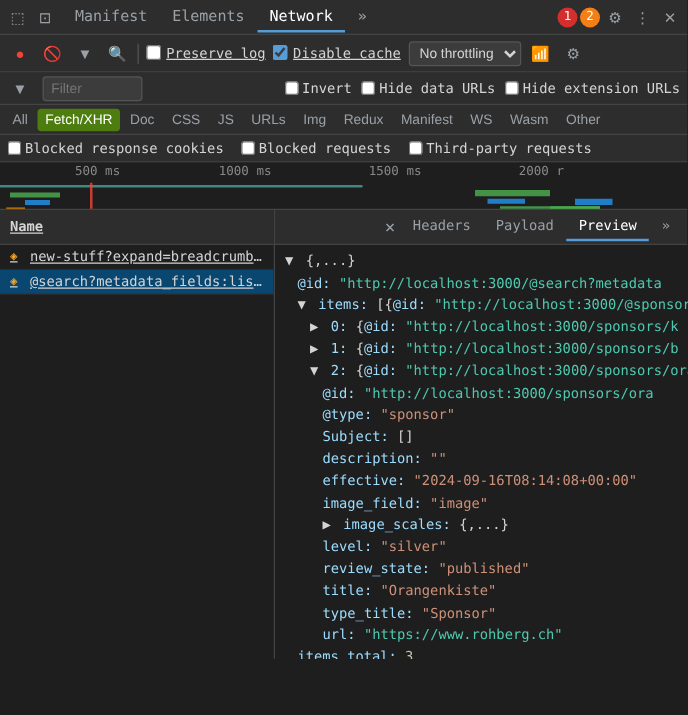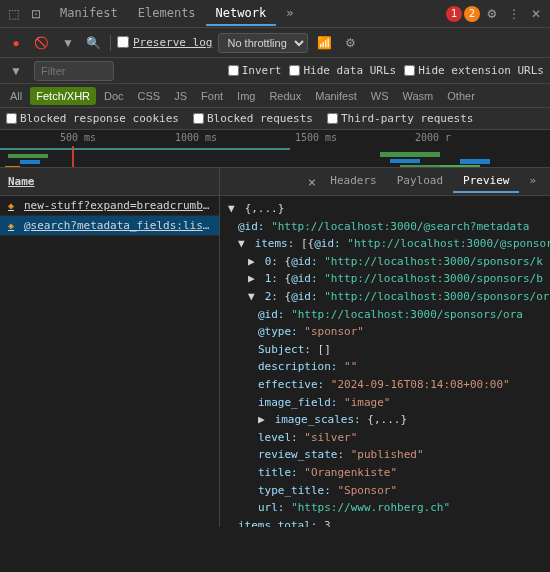--- a/index.html
+++ b/index.html
@@ -367,20 +367,24 @@
 
 <div class="toolbar2">
   <button class="icon-btn record-btn">●</button>
   <button class="icon-btn">🚫</button>
   <button class="icon-btn">▼</button>
   <button class="icon-btn">🔍</button>
   <div class="separator-v"></div>
   <label class="checkbox-label">
     <input type="checkbox" style="">
     <span>Preserve log</span>
+  </label>
+  <label class="checkbox-label">
+    <input type="checkbox" checked="" style="">
+    <span>Disable cache</span>
   </label>
   <select class="throttle-select">
     <option>No throttling</option>
   </select>
   <button class="icon-btn">📶</button>
   <button class="icon-btn">⚙</button>
 </div>
 
 <div class="filter-bar">
   <button class="icon-btn">▼</button>
@@ -402,21 +406,21 @@
     </label>
   </div>
 </div>
 
 <div class="type-bar">
   <button class="type-btn">All</button>
   <button class="type-btn active">Fetch/XHR</button>
   <button class="type-btn">Doc</button>
   <button class="type-btn">CSS</button>
   <button class="type-btn">JS</button>
-  <button class="type-btn">Font</button>
+  <button class="type-btn">URLs</button>
   <button class="type-btn">Img</button>
   <button class="type-btn">Redux</button>
   <button class="type-btn">Manifest</button>
   <button class="type-btn">WS</button>
   <button class="type-btn">Wasm</button>
   <button class="type-btn">Other</button>
 </div>
 
 <div class="checkbox-row">
   <label class="filter-check">

